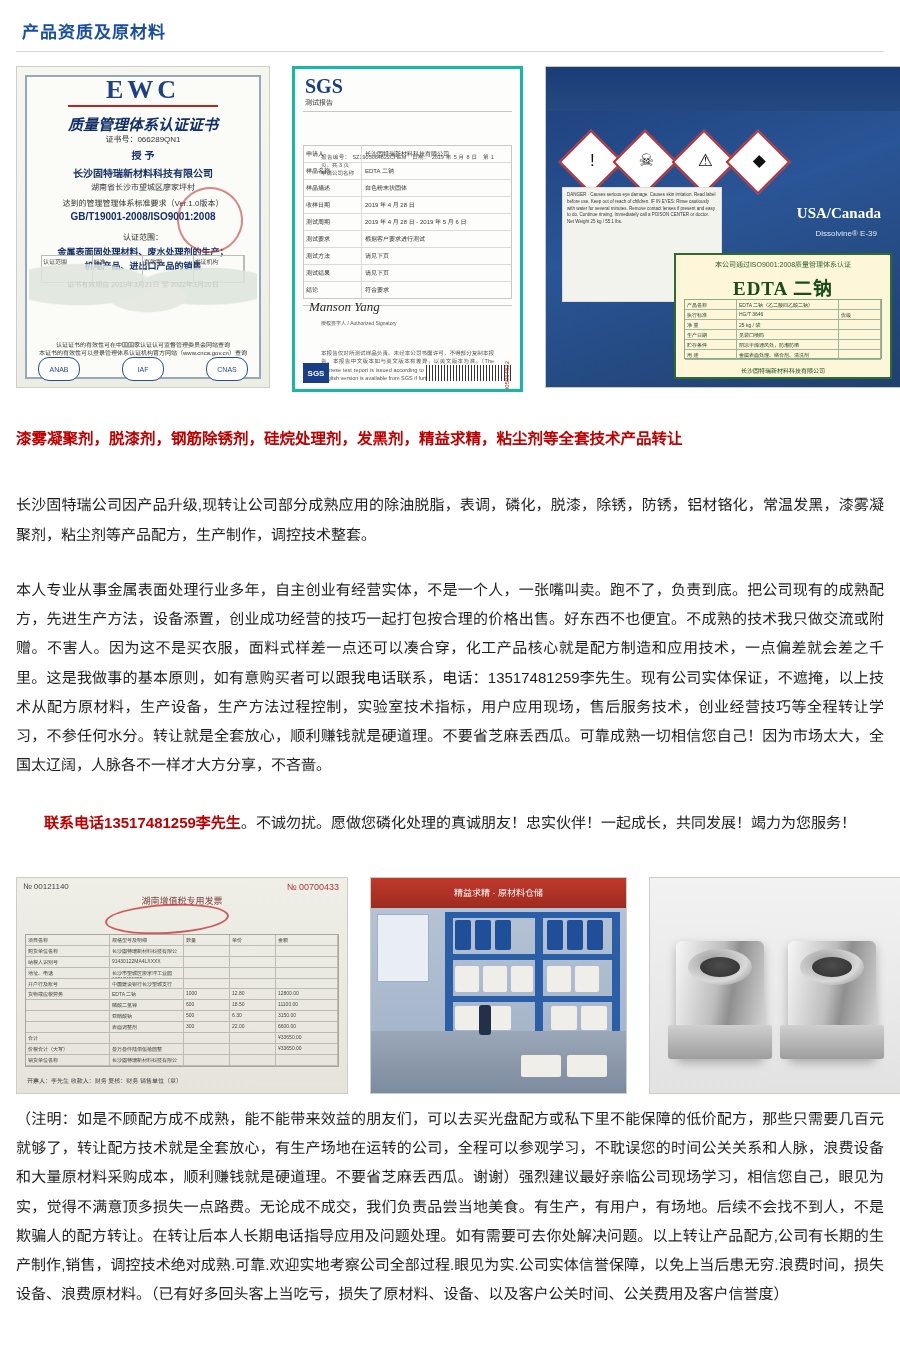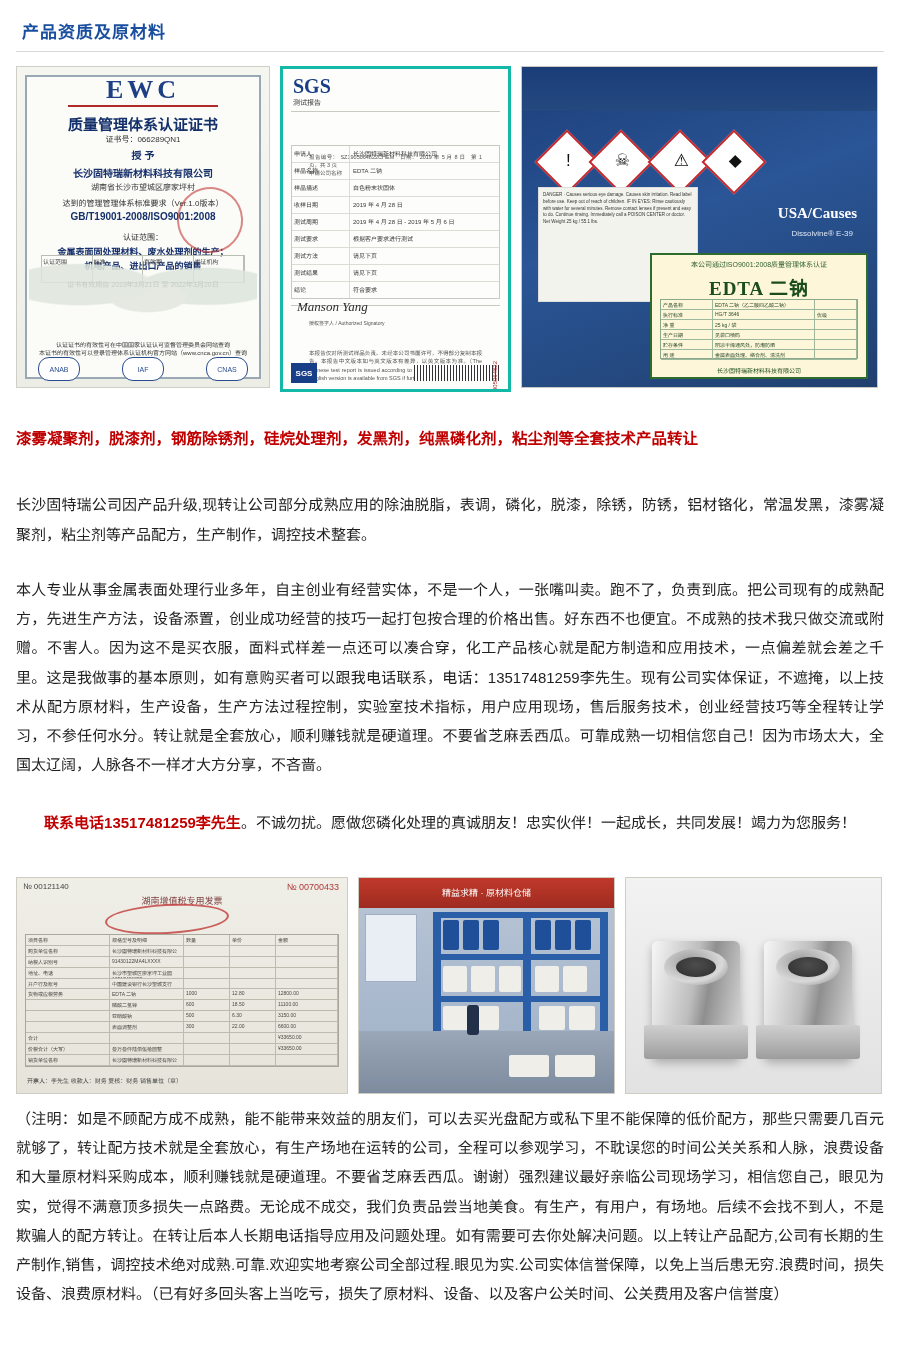--- a/index.html
+++ b/index.html
@@ -26,21 +26,21 @@
     letter-spacing: 1px;
   }
   .title-underline {
     margin: 8px 16px 0 16px;
     border-bottom: 1px solid #d8d8d8;
   }
 
   
   .img-row {
     display: flex;
-    gap: 10px;
+    gap: 22px;
     margin: 14px 16px 0 16px;
   }
   .img-box {
     position: relative;
     overflow: hidden;
     background: #eee;
     flex: 0 0 auto;
   }
 
   
@@ -60,20 +60,21 @@
     letter-spacing: 4px; font-family: "Liberation Serif", serif;
   }
   .cert1 .ewc-sub {
     position: absolute; top: 38px; left: 50%; transform: translateX(-50%);
     width: 150px; border-top: 2px solid #b02a2a;
   }
   .cert1 .ch-title {
     position: absolute; top: 46px; left: 0; right: 0; text-align: center;
     font-size: 15px; font-weight: bold; color: #14306b;
     font-family: "Liberation Serif", serif;
+    font-style: italic;
   }
   .cert1 .txt {
     position: absolute; left: 0; right: 0; text-align: center;
     font-size: 8px; color: #333;
   }
   .cert1 .txt.strong { font-weight: bold; font-size: 10px; color: #16306b; }
   .cert1 .stamp {
     position: absolute; right: 26px; top: 120px;
     width: 62px; height: 62px; border-radius: 50%;
     border: 2px solid rgba(190,40,40,.55);
@@ -467,21 +468,21 @@
       </div>
       <div class="ghs2">
         <div class="dia">
             <span>⚠</span>
           </div>
         <div class="dia">
             <span>◆</span>
           </div>
       </div>
       <div class="label">DANGER · Causes serious eye damage. Causes skin irritation. Read label before use. Keep out of reach of children. IF IN EYES: Rinse cautiously with water for several minutes. Remove contact lenses if present and easy to do. Continue rinsing. Immediately call a POISON CENTER or doctor. Net Weight 25 kg / 55.1 lbs.</div>
-      <div class="usa">USA/Causes</div>
+      <div class="usa">USA/Canada</div>
       <div class="brand">Dissolvine® E-39</div>
       <div class="edta-card">
         <div class="top">本公司通过ISO9001:2008质量管理体系认证</div>
         <div class="big">EDTA 二钠</div>
         <div class="grid">
           <div>产品名称</div>
           <div>EDTA 二钠（乙二胺四乙酸二钠）</div>
           <div></div>
           <div>执行标准</div>
           <div>HG/T 3646</div>
@@ -497,21 +498,21 @@
           <div></div>
           <div>用    途</div>
           <div>金属表面处理、络合剂、清洗剂</div>
           <div></div>
         </div>
         <div class="foot">长沙固特瑞新材料科技有限公司</div>
       </div>
     </div>
   </div>
 
-  <div class="headline">漆雾凝聚剂，脱漆剂，钢筋除锈剂，硅烷处理剂，发黑剂，纯黑磷化剂，粘尘剂等全套技术产品转让</div>
+  <div class="headline">漆雾凝聚剂，脱漆剂，钢筋除锈剂，硅烷处理剂，发黑剂，精益求精，粘尘剂等全套技术产品转让</div>
 
   <div class="para">长沙固特瑞公司因产品升级,现转让公司部分成熟应用的除油脱脂，表调，磷化，脱漆，除锈，防锈，铝材铬化，常温发黑，漆雾凝聚剂，粘尘剂等产品配方，生产制作，调控技术整套。</div>
   <div class="para tight">本人专业从事金属表面处理行业多年，自主创业有经营实体，不是一个人，一张嘴叫卖。跑不了，负责到底。把公司现有的成熟配方，先进生产方法，设备添置，创业成功经营的技巧一起打包按合理的价格出售。好东西不也便宜。不成熟的技术我只做交流或附赠。不害人。因为这不是买衣服，面料式样差一点还可以凑合穿，化工产品核心就是配方制造和应用技术，一点偏差就会差之千里。这是我做事的基本原则，如有意购买者可以跟我电话联系，电话：13517481259李先生。现有公司实体保证，不遮掩，以上技术从配方原材料，生产设备，生产方法过程控制，实验室技术指标，用户应用现场，售后服务技术，创业经营技巧等全程转让学习，不参任何水分。转让就是全套放心，顺利赚钱就是硬道理。不要省芝麻丢西瓜。可靠成熟一切相信您自己！因为市场太大，全国太辽阔，人脉各不一样才大方分享，不吝啬。</div>
 
   <div class="contact-line">
     <span class="contact-strong">联系电话13517481259李先生</span><span>。不诚勿扰。愿做您磷化处理的真诚朋友！忠实伙伴！一起成长，共同发展！竭力为您服务！</span>
   </div>
 
   <div class="img-row img-row2">
 

